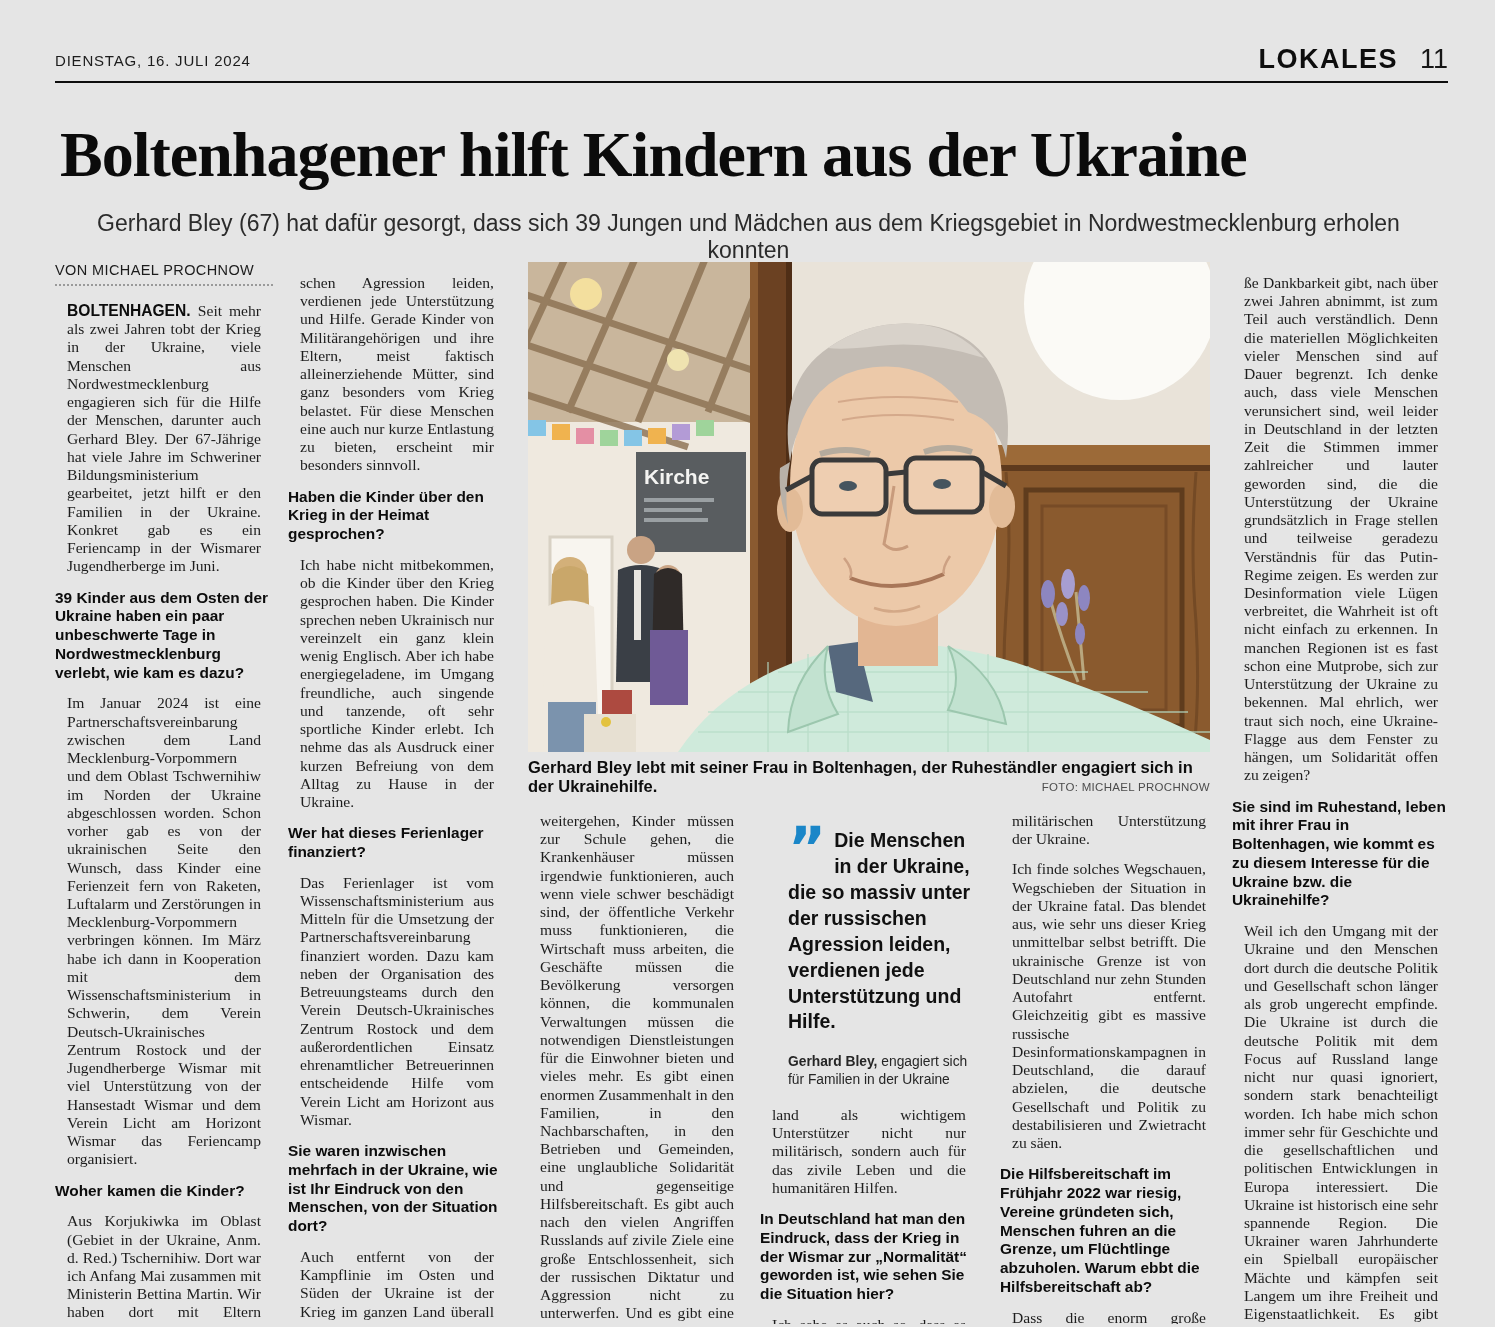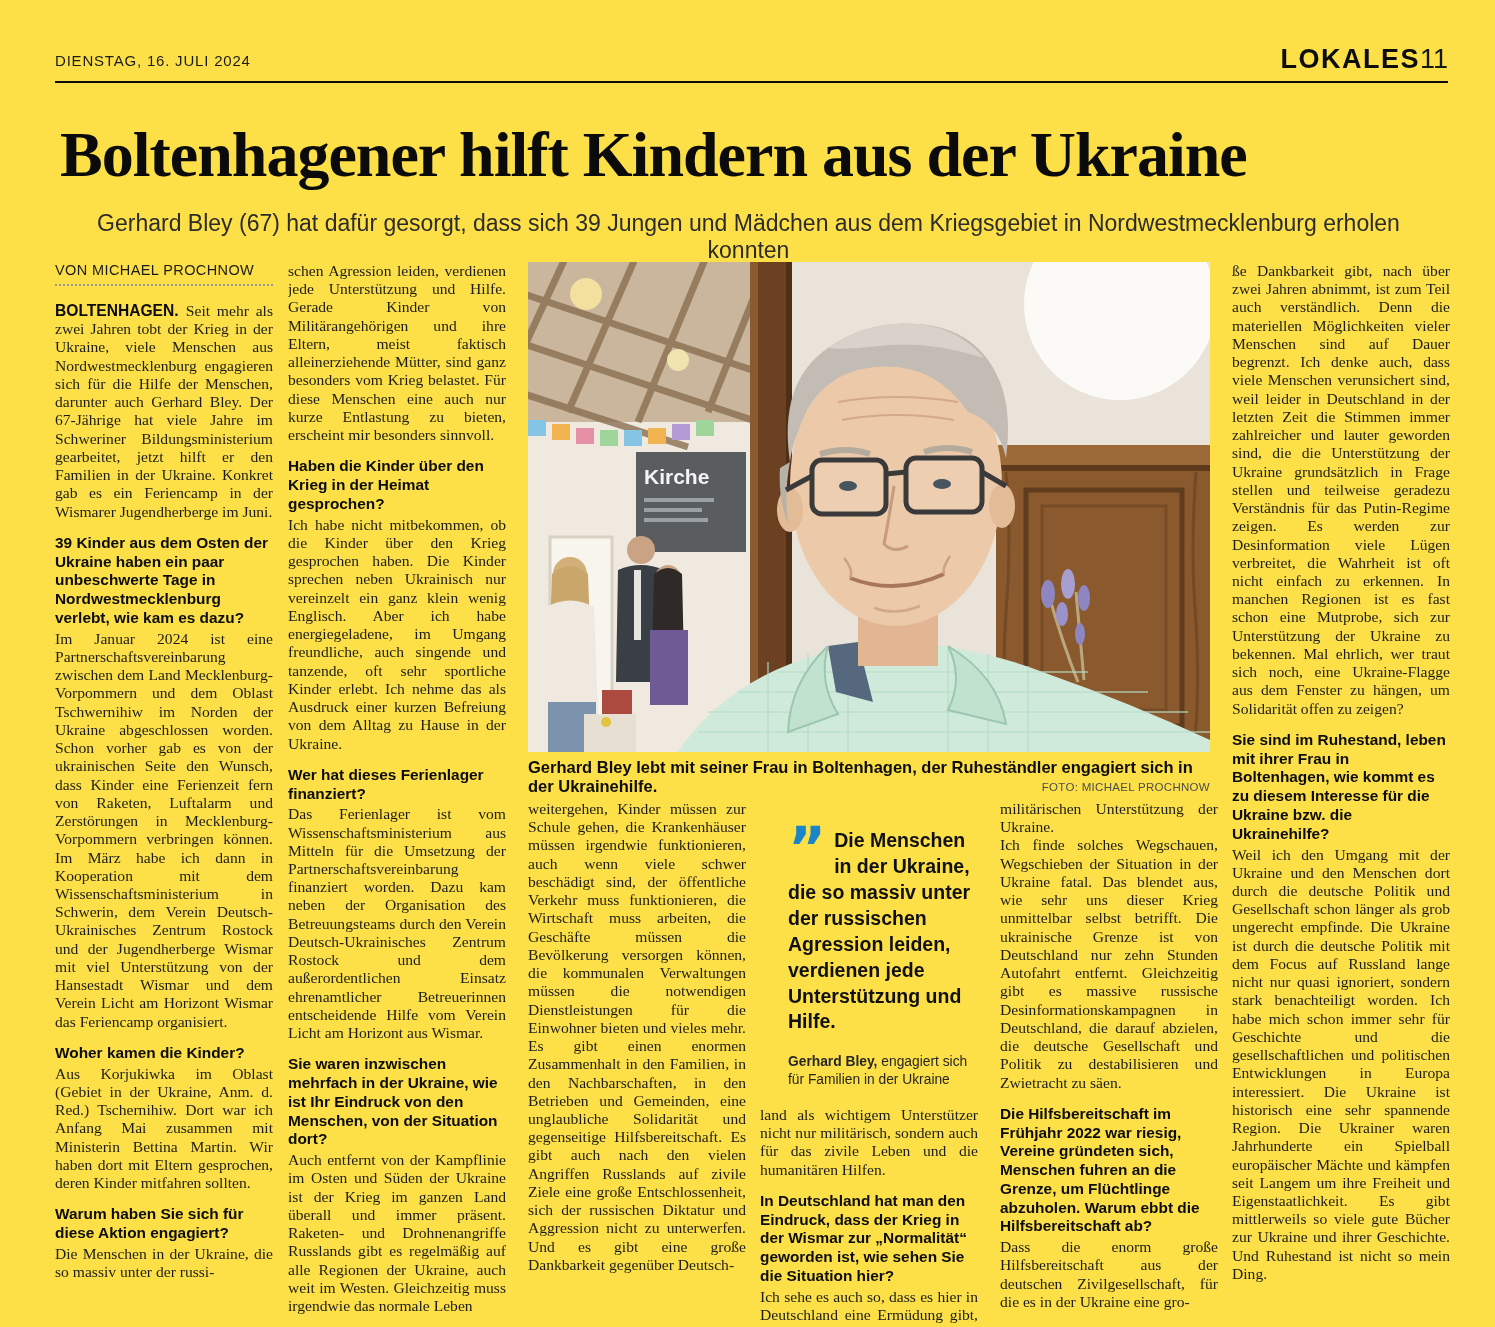--- a/index.html
+++ b/index.html
@@ -1,41 +1,41 @@
 <!DOCTYPE html>
 <html lang="de"><head>
 <meta charset="utf-8">
 <style>
   html,body{margin:0;padding:0;background:#fff;}
-  .page{position:relative;width:1495px;height:1327px;background:#fde047;overflow:hidden;
+  .page{position:relative;width:1495px;height:1327px;background:#e5e5e5;overflow:hidden;
         font-family:"Liberation Sans",sans-serif;color:#1a1a1a;}
   
   .kicker{position:absolute;left:55px;top:52px;font-size:15px;letter-spacing:.8px;color:#1c1c1c;}
-  .section-wrap{position:absolute;right:47px;top:44px;display:flex;align-items:baseline;}
+  .section-wrap{position:absolute;right:47px;top:44px;display:flex;align-items:baseline;gap:22px;}
   .section{font-size:27px;font-weight:700;letter-spacing:1.5px;color:#0d0d0d;}
   .pageno{font-size:27px;font-weight:400;color:#161616;}
   .headrule{position:absolute;left:55px;right:47px;top:81px;height:2px;background:#0d0d0d;}
   
   .headline{position:absolute;left:60px;right:50px;top:118px;text-align:left;
             font-family:"Liberation Serif","DejaVu Serif",serif;font-weight:700;
             font-size:64px;letter-spacing:-1px;color:#0b0b0b;white-space:nowrap;}
   .subhead{position:absolute;left:60px;right:58px;top:210px;text-align:center;
            font-size:23px;color:#2b2b2b;}
   
   .col{position:absolute;width:218px;overflow:hidden;}
   #col-0{left:55px;top:262px;height:1062px;}
   #col-1{left:288px;top:262px;height:1062px;}
   #col-2{left:528px;top:800px;height:524px;}
   #col-3{left:760px;top:800px;height:524px;}
   #col-4{left:1000px;top:800px;height:524px;}
   #col-5{left:1232px;top:262px;height:1062px;}
   .byline{font-size:14.5px;letter-spacing:.4px;color:#1c1c1c;padding-bottom:6px;
           border-bottom:2px dotted #9a9a9a;margin-bottom:16px;}
   p.body{font-family:"Liberation Serif","DejaVu Serif",serif;font-size:15.6px;line-height:1.17;
-         text-align:justify;margin:0;color:#1d1d1d;hyphens:auto;-webkit-hyphens:auto;}
+         text-align:justify;margin:12px;color:#1d1d1d;hyphens:auto;-webkit-hyphens:auto;}
   .lead-word{font-family:"Liberation Sans",sans-serif;font-weight:700;color:#0c0c0c;}
   .q{font-family:"Liberation Sans",sans-serif;font-weight:700;font-size:15.4px;line-height:1.22;
      color:#0c0c0c;margin:13px 0 2px 0;}
   
   .photo{position:absolute;left:528px;top:262px;width:682px;height:490px;overflow:hidden;background:#e8e2d8;}
   .caption{position:absolute;left:528px;top:758px;width:682px;font-size:16.5px;font-weight:700;color:#0d0d0d;}
   .credit{position:absolute;left:528px;top:781px;width:682px;text-align:right;font-size:11.5px;color:#4d4d4d;letter-spacing:.3px;}
   
   .pullquote{margin:28px 0 18px 28px;width:192px;}
   .pq-mark{float:left;font-family:"DejaVu Sans",sans-serif;font-weight:700;font-size:58px;

